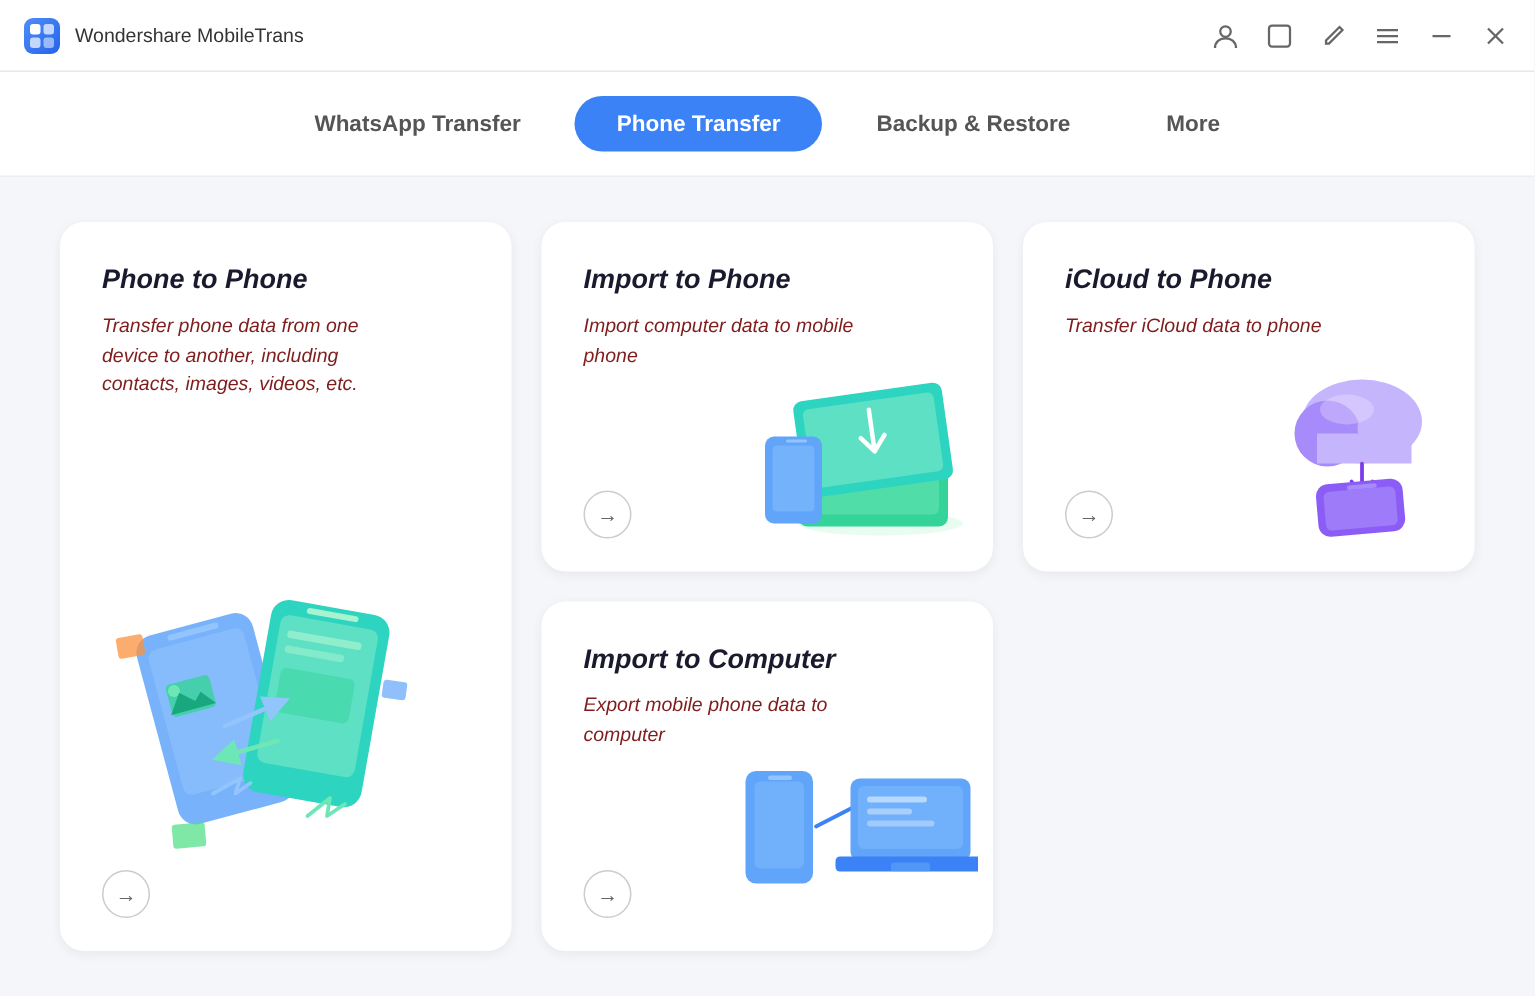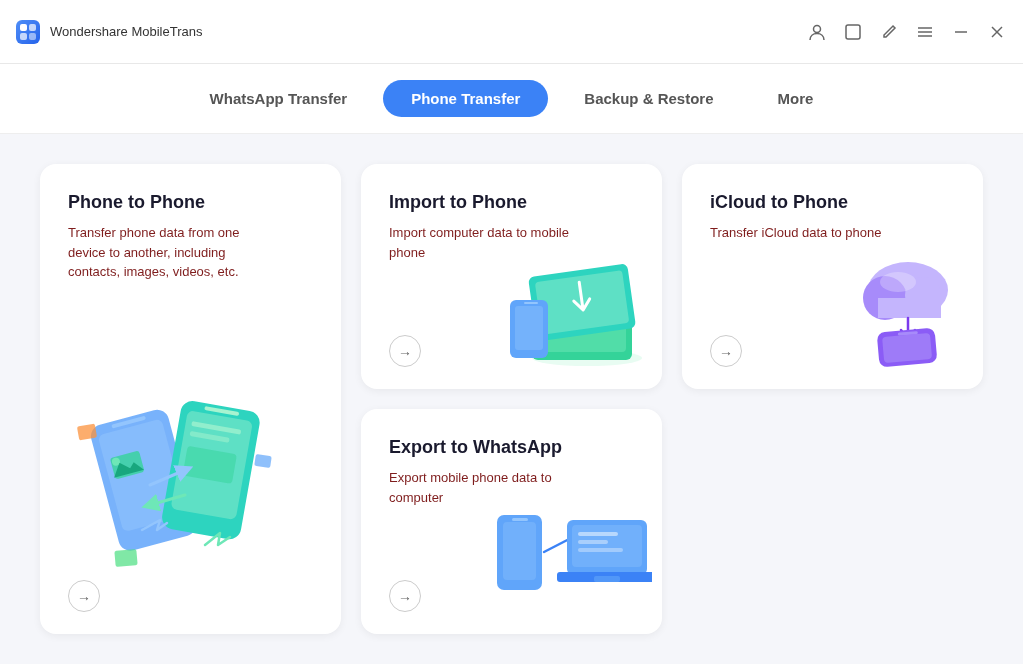--- a/index.html
+++ b/index.html
@@ -14,21 +14,21 @@
       flex-direction: column;
     }
 
     
     .title-bar {
       display: flex;
       align-items: center;
       justify-content: space-between;
       background: #ffffff;
       padding: 0 16px;
-      height: 64px;
+      height: 48px;
       border-bottom: 1px solid #e8e8e8;
       -webkit-app-region: drag;
     }
 
     .title-bar-left {
       display: flex;
       align-items: center;
       gap: 10px;
     }
 
@@ -96,20 +96,21 @@
 
     
     .main-content {
       flex: 1;
       padding: 30px 40px;
       display: grid;
       grid-template-columns: 1fr 1fr 1fr;
       grid-template-rows: 1fr 1fr;
       gap: 20px;
       overflow: hidden;
+      font-style: italic;
     }
 
     
     .card {
       background: #ffffff;
       border-radius: 16px;
       padding: 28px;
       position: relative;
       overflow: hidden;
       cursor: pointer;
@@ -340,21 +341,21 @@
         <rect x="60" y="95" width="48" height="26" rx="4" fill="#c4b5fd" opacity="0.35" transform="rotate(-5, 84, 107)"></rect>
 
         <rect x="76" y="92" width="20" height="3" rx="1.5" fill="#a78bfa" transform="rotate(-5, 84, 107)"></rect>
       </svg>
     </div>
 
     <div class="card-arrow">→</div>
   </div>
 
   <div class="card" style="grid-column: 2;">
-    <div class="card-title">Export to WhatsApp</div>
+    <div class="card-title">Import to Computer</div>
     <div class="card-desc">Export mobile phone data to computer</div>
 
     <div class="export-svg">
       <svg width="160" height="140" viewBox="0 0 160 140">
 
         <rect x="5" y="35" width="45" height="75" rx="7" fill="#60a5fa"></rect>
         <rect x="11" y="42" width="33" height="58" rx="4" fill="#93c5fd" opacity="0.35"></rect>
         <rect x="20" y="38" width="16" height="3" rx="1.5" fill="#93c5fd"></rect>
 
         <path d="M52 72 L85 55 M80 52 L87 55 L82 61" stroke="#3b82f6" stroke-width="2.5" stroke-linecap="round" stroke-linejoin="round" fill="none"></path>

